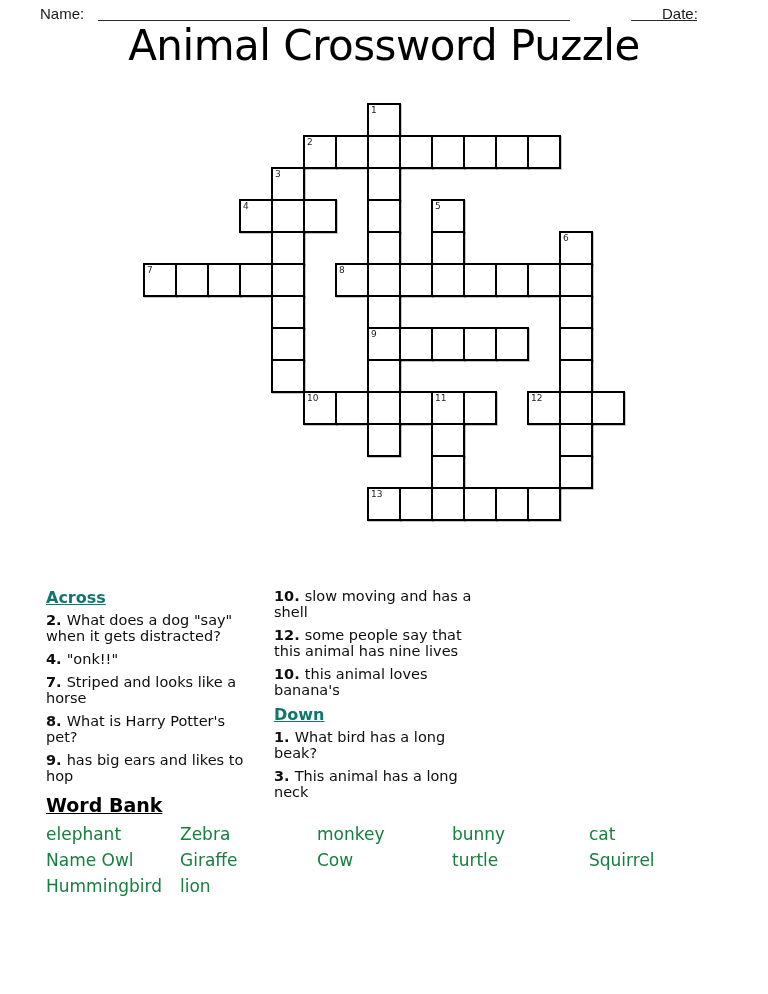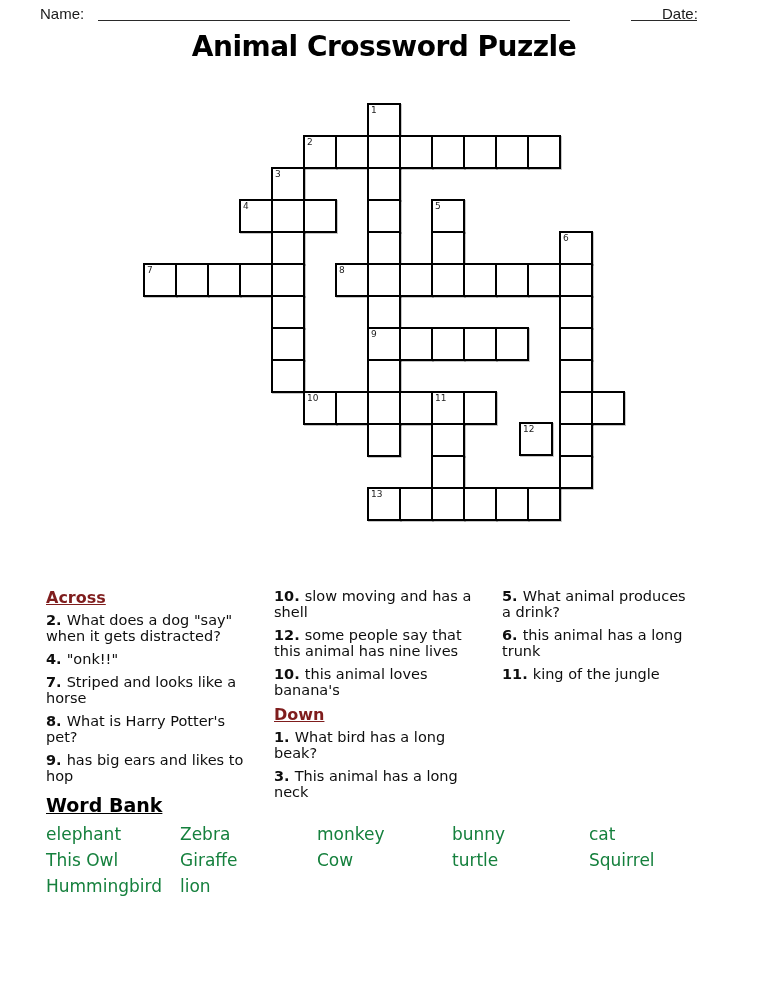--- a/index.html
+++ b/index.html
@@ -10,38 +10,38 @@
   
   .hdr-label{
     position:absolute;top:5px;font-family:"Liberation Sans",sans-serif;
     font-size:15px;color:#1a1a1a;
   }
   .write-line{
     position:absolute;top:3px;height:17px;border-bottom:1.6px solid #2a2a2a;
   }
   
   .title{
-    position:absolute;left:0;right:0;top:30px;text-align:center;
-    font-size:28px;font-weight:bold;letter-spacing:-0.5px;color:#000;
+    position:absolute;left:0;right:0;top:21px;text-align:center;
+    font-size:42px;font-weight:normal;letter-spacing:-0.5px;color:#000;
   }
   
   .grid{position:absolute;left:143px;top:103px;width:482px;height:418px;}
   .cell{
     position:absolute;width:34px;height:34px;box-sizing:border-box;
     border:2px solid #000;background:#fff;
     box-shadow:1px 1px 0 rgba(0,0,0,0.22);
   }
   .cellnum{
     position:absolute;top:0;left:2px;font-size:9px;line-height:11px;color:#222;
   }
   
   .clue-col{position:absolute;top:588px;}
   .clue-heading{
     font-size:16px;font-weight:bold;text-decoration:underline;
-    margin:0 0 5px 0;color:#7f1d1d;
+    margin:0 0 5px 0;color:#0f766e;
   }
   .clue{
     font-size:14.5px;line-height:16px;margin:0 0 7px 0;color:#0e0e0e;
   }
   .clue b{font-weight:bold;}
   
   .wb-heading{
     position:absolute;left:46px;top:794px;font-size:19px;font-weight:bold;
     text-decoration:underline;color:#000;
   }
@@ -131,21 +131,21 @@
       <div class="cell" style="left: 160px; top: 288px;">
         <span class="cellnum">10</span>
       </div>
       <div class="cell" style="left: 192px; top: 288px;"></div>
       <div class="cell" style="left: 224px; top: 288px;"></div>
       <div class="cell" style="left: 256px; top: 288px;"></div>
       <div class="cell" style="left: 288px; top: 288px;">
         <span class="cellnum">11</span>
       </div>
       <div class="cell" style="left: 320px; top: 288px;"></div>
-      <div class="cell" style="left: 376px; top: 288px; margin-top: 31px;">
+      <div class="cell" style="left: 384px; top: 288px;">
         <span class="cellnum">12</span>
       </div>
       <div class="cell" style="left: 416px; top: 288px;"></div>
       <div class="cell" style="left: 448px; top: 288px;"></div>
       <div class="cell" style="left: 224px; top: 320px;"></div>
       <div class="cell" style="left: 288px; top: 320px;"></div>
       <div class="cell" style="left: 416px; top: 320px;"></div>
       <div class="cell" style="left: 288px; top: 352px;"></div>
       <div class="cell" style="left: 416px; top: 352px;"></div>
       <div class="cell" style="left: 224px; top: 384px;">
@@ -175,36 +175,29 @@
         <div class="clue"><b>12. </b>some people say that this animal has nine lives</div>
         <div class="clue"><b>10. </b>this animal loves banana's</div>
       </div>
     <div class="clue-heading">Down</div>
     <div id="col2-down">
         <div class="clue"><b>1. </b>What bird has a long beak?</div>
         <div class="clue"><b>3. </b>This animal has a long neck</div>
       </div>
   </div>
 
-  <div class="clue-col" style="left:502px;width:196px;">
-    <div id="col3-down">
-        <div class="clue"><b>5. </b>What animal produces a drink?</div>
-        <div class="clue"><b>6. </b>this animal has a long trunk</div>
-        <div class="clue"><b>11. </b>king of the jungle</div>
-      </div>
-  </div>
 
   <div class="wb-heading">Word Bank</div>
   <div class="wb-grid" id="wordbank">
       <span>elephant</span>
       <span>Zebra</span>
       <span>monkey</span>
       <span>bunny</span>
       <span>cat</span>
-      <span>This Owl</span>
+      <span>Name Owl</span>
       <span>Giraffe</span>
       <span>Cow</span>
       <span>turtle</span>
       <span>Squirrel</span>
       <span>Hummingbird</span>
       <span>lion</span>
     </div>
 
 </div>
 

